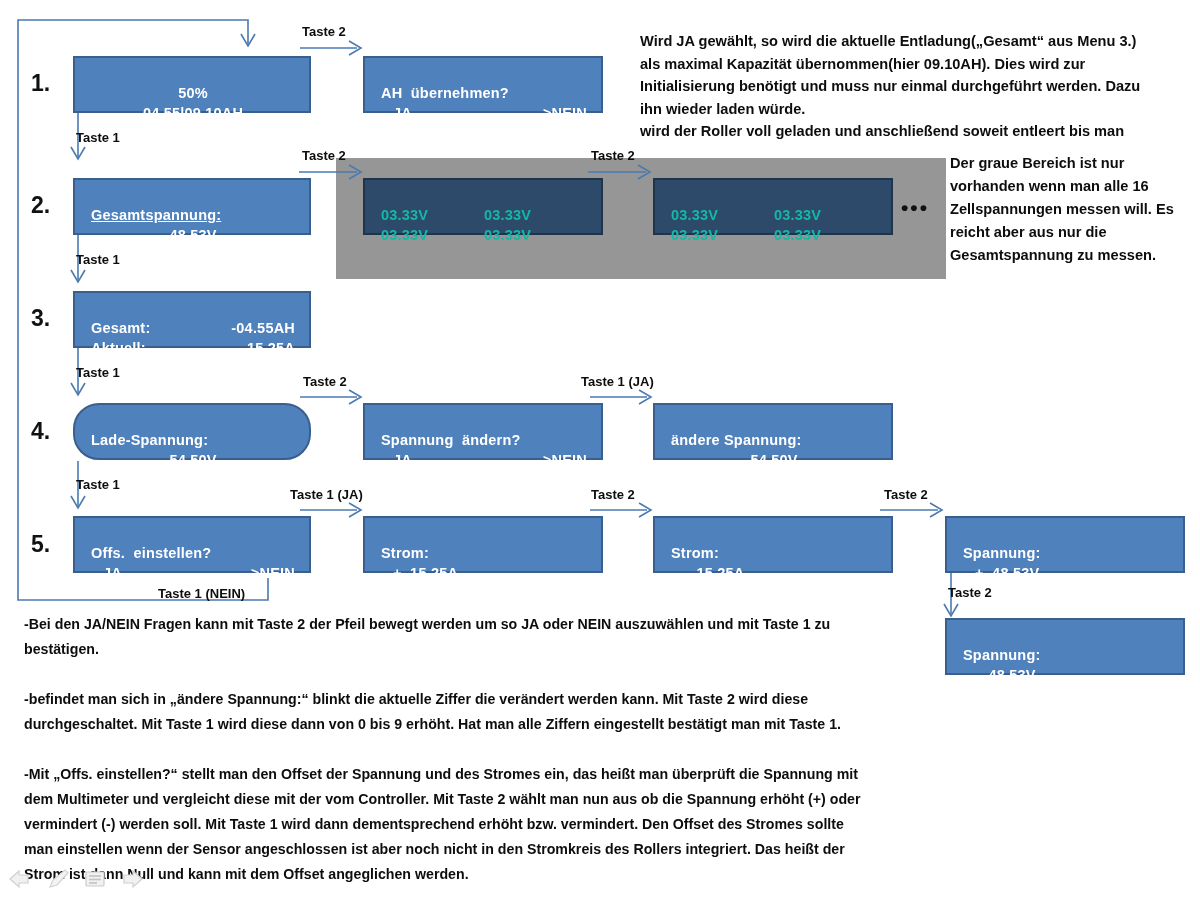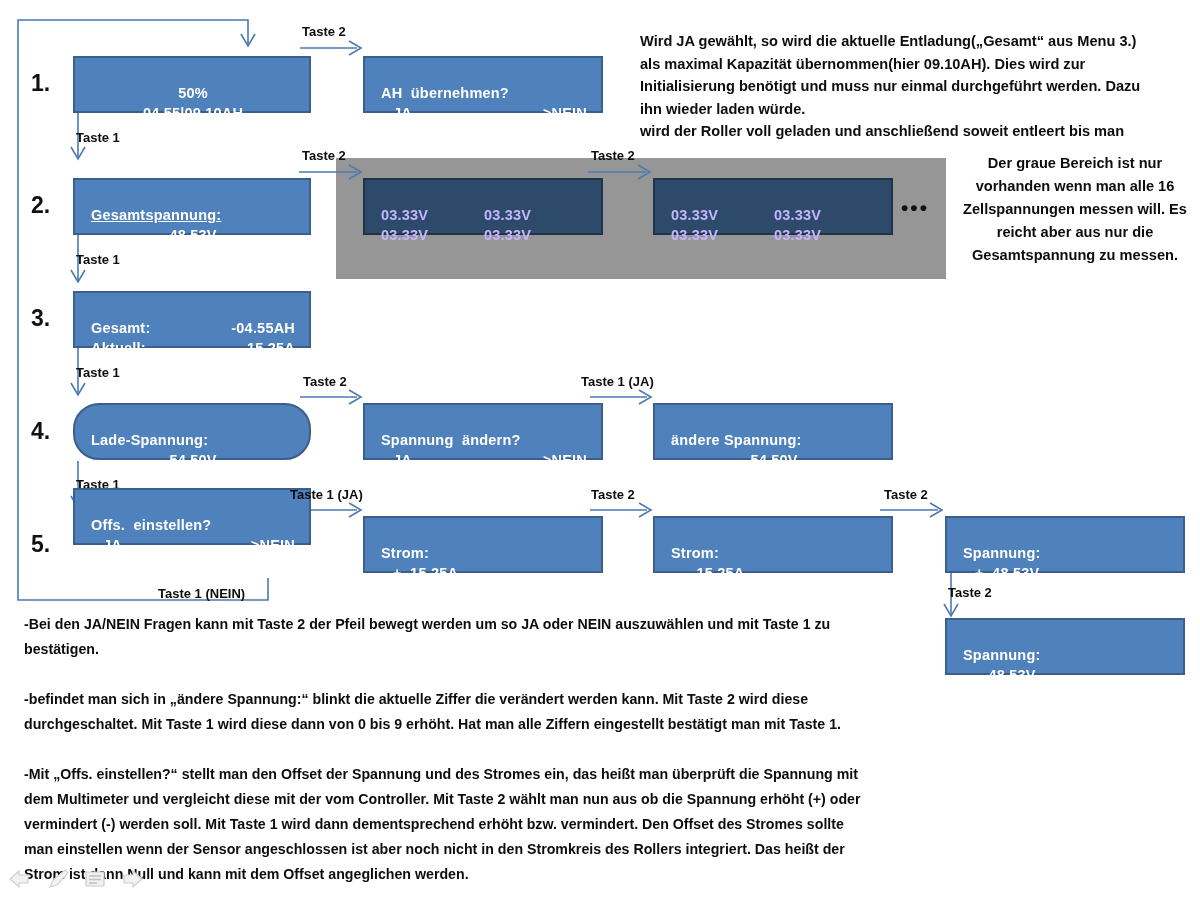--- a/index.html
+++ b/index.html
@@ -24,21 +24,21 @@
     color:#FFFFFF;
     font-weight:bold;
     font-size:14.5px;
     padding:25px 14px 8px 16px;
     line-height:20px;
     letter-spacing:0.2px;
   }
   .lcd.dark{
     background:#2E4A6B;
     border:2px solid #1F3449;
-    color:#c4b5fd;
+    color:#14b8a6;
   }
   .lcd .ln{display:block;white-space:pre;}
   .lcd .ln.center{text-align:center;}
   .lcd .ln.indent{padding-left:12px;}
   .lcd .ln.spread{display:flex;justify-content:space-between;}
   .lcd .ln.cols{display:flex;}
   .lcd .ln.cols span{display:inline-block;width:50%;}
 
   
   .stepnum{
@@ -53,21 +53,21 @@
   }
 
   
   #wires{position:absolute;left:0;top:0;width:1200px;height:899px;pointer-events:none;}
 
   
   .note{
     position:absolute;font-weight:bold;color:#0d0d0d;
   }
   .note.n1{font-size:14.6px;line-height:22.5px;}
-  .note.n2{font-size:14.6px;line-height:23px;text-align:center;}
+  .note.n2{font-size:14.6px;line-height:23px;}
   .note p{margin:0;}
 
   .bodytext{
     position:absolute;font-weight:bold;color:#0d0d0d;
     font-size:14.2px;line-height:25px;
   }
   .bodytext p{margin:0 0 25px 0;}
   .bodytext p:last-child{margin-bottom:0;}
 
   .ellipsis{
@@ -211,21 +211,21 @@
 
   <div class="lcd" style="left:653px;top:403px;width:240px;height:57px;">
     <span class="ln">ändere Spannung:</span>
     <span class="ln center">54.50V</span>
   </div>
 
   <div class="tlabel" style="left:303px;top:374px;">Taste 2</div>
   <div class="tlabel" style="left:581px;top:374px;">Taste 1 (JA)</div>
   <div class="tlabel" style="left:76px;top:477px;">Taste 1</div>
 
-  <div class="lcd" style="left:73px;top:488px;width:238px;height:57px;">
+  <div class="lcd" style="left:73px;top:516px;width:238px;height:57px;">
     <span class="ln">Offs.  einstellen?</span>
     <span class="ln spread indent">
       <span>JA</span>
       <span>&gt;NEIN</span>
     </span>
   </div>
 
   <div class="lcd" style="left:363px;top:516px;width:240px;height:57px;">
     <span class="ln">Strom:</span>
     <span class="ln indent">+  15.25A</span>

